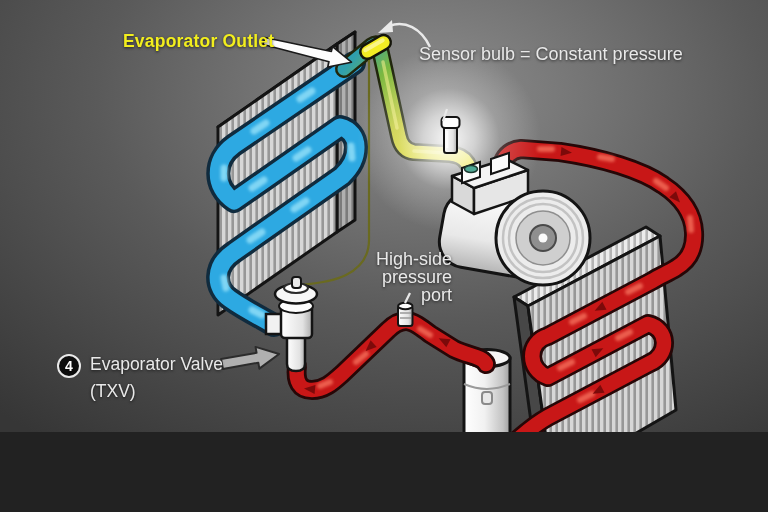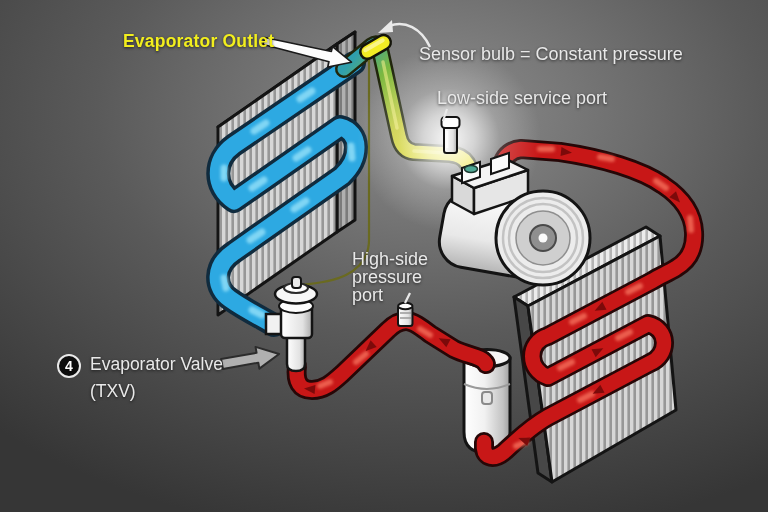--- a/index.html
+++ b/index.html
@@ -1,30 +1,30 @@
 <!DOCTYPE html>
 <html style="--c-bg_light: #8d8d8d; --c-bg_mid: #5a5a5a; --c-bg_dark: #363636; --c-evap_blue: #2da9e2; --c-evap_blue_light: #8fdef8; --c-evap_outline: #102b3e; --c-cond_red: #c81717; --c-cond_red_dark: #7c0a0a; --c-cond_red_light: #f4705c; --c-red_outline: #260707; --c-suction_teal: #2f9fae; --c-suction_green: #7ab841; --c-suction_yellow: #e6e02e; --c-suction_outline: #20260c; --c-bulb_yellow: #f2ec24; --c-capillary_olive: #6a6a20; --c-fin_light: #d7d7d7; --c-fin_dark: #979797; --c-fin_top_light: #ececec; --c-fin_top_dark: #b4b4b4; --c-panel_side: #474747; --c-outline_black: #141414; --c-metal_white: #f6f6f6; --c-metal_gray: #bdbdbd; --c-label_white: #e9e9e9; --c-label_yellow: #f2ee1e; --c-arrow_gray: #b0b0b0; --c-arrow_white: #fdfdfd;"><head>
 <meta charset="utf-8">
 <style>
   html,body{margin:0;padding:0;background:#222;}
   #stage{
-    position:relative;width:768px;height:512px;overflow:hidden;
+    position:relative;width:768px;height:432px;overflow:hidden;
     background:radial-gradient(ellipse 640px 430px at 56% 22%,
       var(--c-bg_light) 0%, var(--c-bg_mid) 52%, var(--c-bg_dark) 100%);
     font-family:"Liberation Sans",sans-serif;
   }
   #art{position:absolute;left:0;top:0;}
   .lbl{
     position:absolute;color:var(--c-label_white);font-size:18px;line-height:18px;
     text-shadow:0 1px 3px rgba(0,0,0,.65);white-space:nowrap;
   }
   .lbl-yellow{
     color:var(--c-label_yellow);font-size:17.5px;font-weight:600;letter-spacing:.2px;
   }
-  #high-side-label{text-align:left;width:100px;white-space:normal;}
+  #high-side-label{text-align:right;width:100px;white-space:normal;}
   #txv-label{display:flex;gap:9px;align-items:flex-start;font-size:17.5px;line-height:27px;}
   .badge{
     width:20px;height:20px;border-radius:50%;background:#0d0d0d;border:2px solid #e9e9e9;
     color:#fff;font-size:14px;font-weight:bold;display:flex;align-items:center;
     justify-content:center;margin-top:3px;flex:0 0 auto;
   }
 </style>
 </head>
 <body>
 
@@ -236,21 +236,20 @@
 
   <g transform="translate(222,364) rotate(-10)">
     <polygon points="0,-5 36,-5 36,-11 58,0 36,11 36,5 0,5" style="fill:var(--c-arrow_gray);stroke:#2c2c2c" stroke-width="2" stroke-linejoin="round"></polygon>
   </g>
 </svg>
 
 <div class="lbl lbl-yellow" style="left:123px;top:32px;">Evaporator Outlet</div>
 
 <div class="lbl" style="left:419px;top:45px;">Sensor bulb = Constant pressure</div>
 
-<div class="lbl" style="left:437px;top:89px;">Low-side service port</div>
 
 <div class="lbl" id="high-side-label" style="left:352px;top:250px;">
   <div>High-side</div>
   <div>pressure port</div>
 </div>
 
 <div class="lbl" id="txv-label" style="left:57px;top:351px;">
   <span class="badge">4</span>
   <span>
     <span>Evaporator Valve</span><br>

